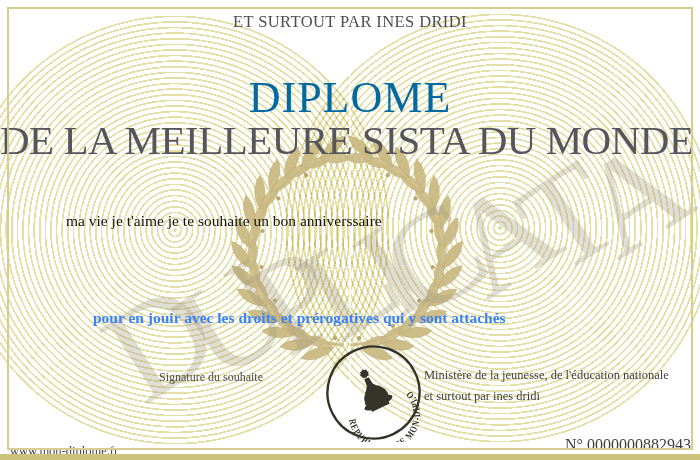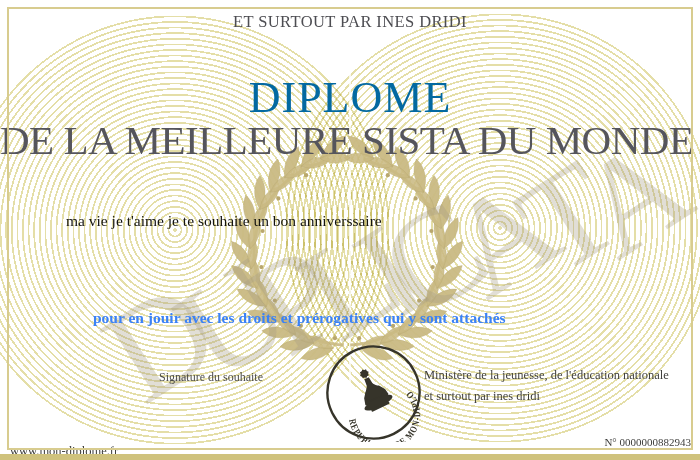--- a/index.html
+++ b/index.html
@@ -37,21 +37,21 @@
     font-size:41px;font-weight:400;color:#55555c;letter-spacing:-0.5px;margin:0;white-space:nowrap;}
   
   .msg{position:absolute;left:66px;top:210px;font-size:15.5px;font-weight:400;
     color:#141410;line-height:22.5px;}
   .clause{position:absolute;left:93px;top:309px;font-size:15.5px;font-weight:600;color:#3b82f6;}
   
   .sig{position:absolute;left:159px;top:370px;font-size:12px;color:#4a4a48;}
   .ministry{position:absolute;left:424px;top:365px;font-size:12.5px;color:#3f3f3d;line-height:21px;}
   
   .site{position:absolute;left:10px;top:436px;font-size:12.5px;color:#3c3c3a;margin-top:8px;}
-  .serial{position:absolute;right:9px;top:436px;font-size:11px;color:#3c3c3a;}
+  .serial{position:absolute;right:9px;top:436px;font-size:16px;color:#3c3c3a;}
   
   .frame{position:absolute;left:7px;top:7px;width:686px;height:443px;
     border:2px solid #d8cc8f;box-sizing:border-box;pointer-events:none;}
   .bottom-band{position:absolute;left:0;top:454px;width:700px;height:6px;background:#cfc27d;pointer-events:none;}
   .seal-svg{position:absolute;left:324px;top:343px;pointer-events:none;}
 </style>
 </head>
 <body>
 
 <div class="cert">

